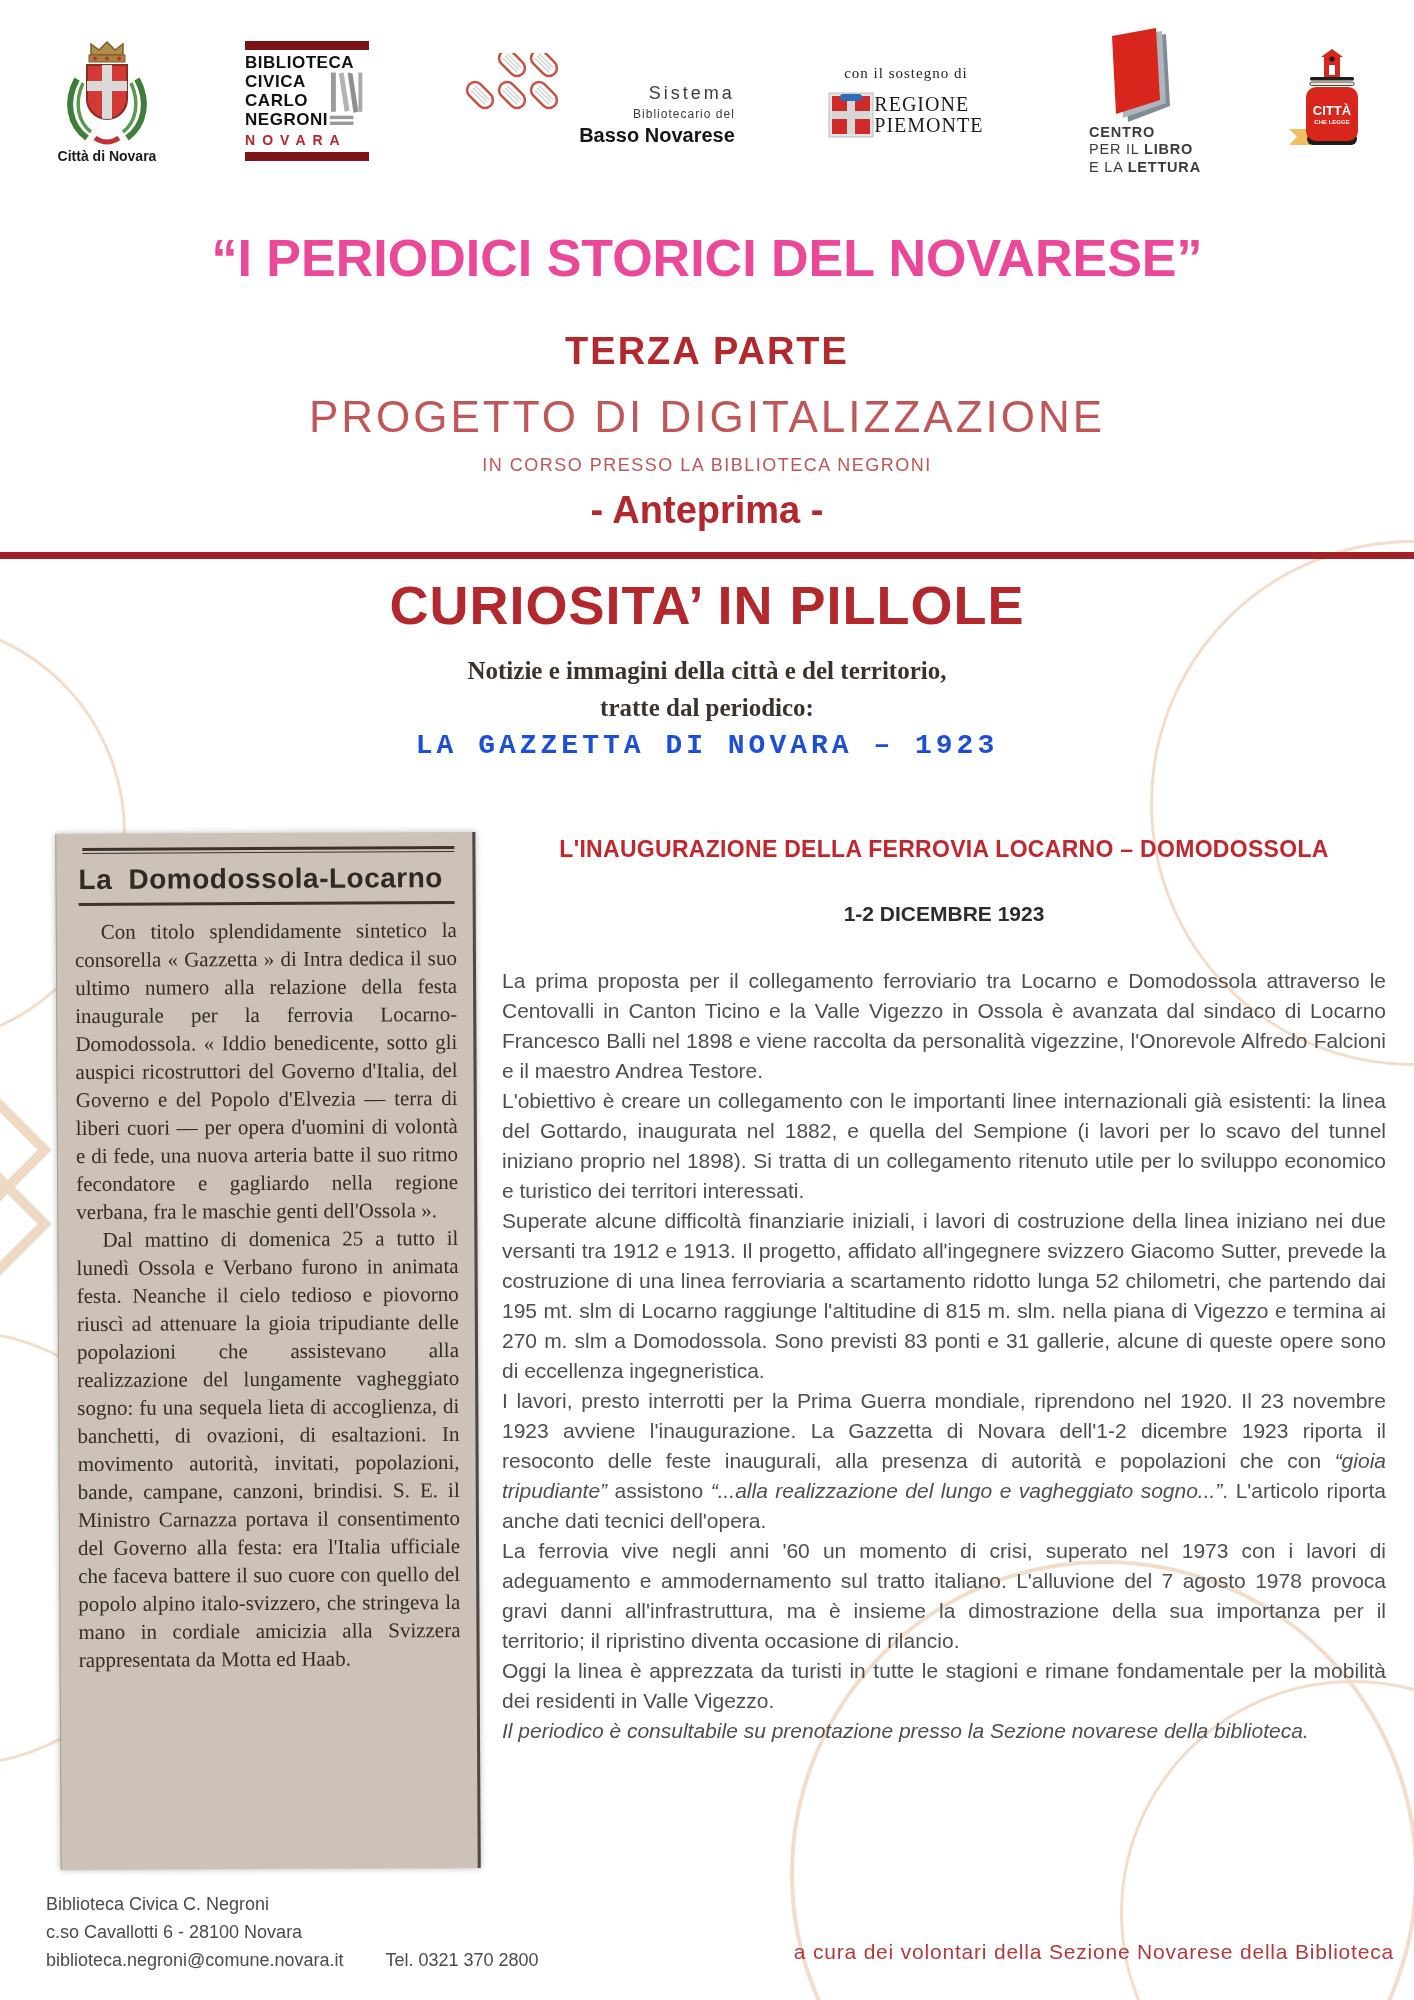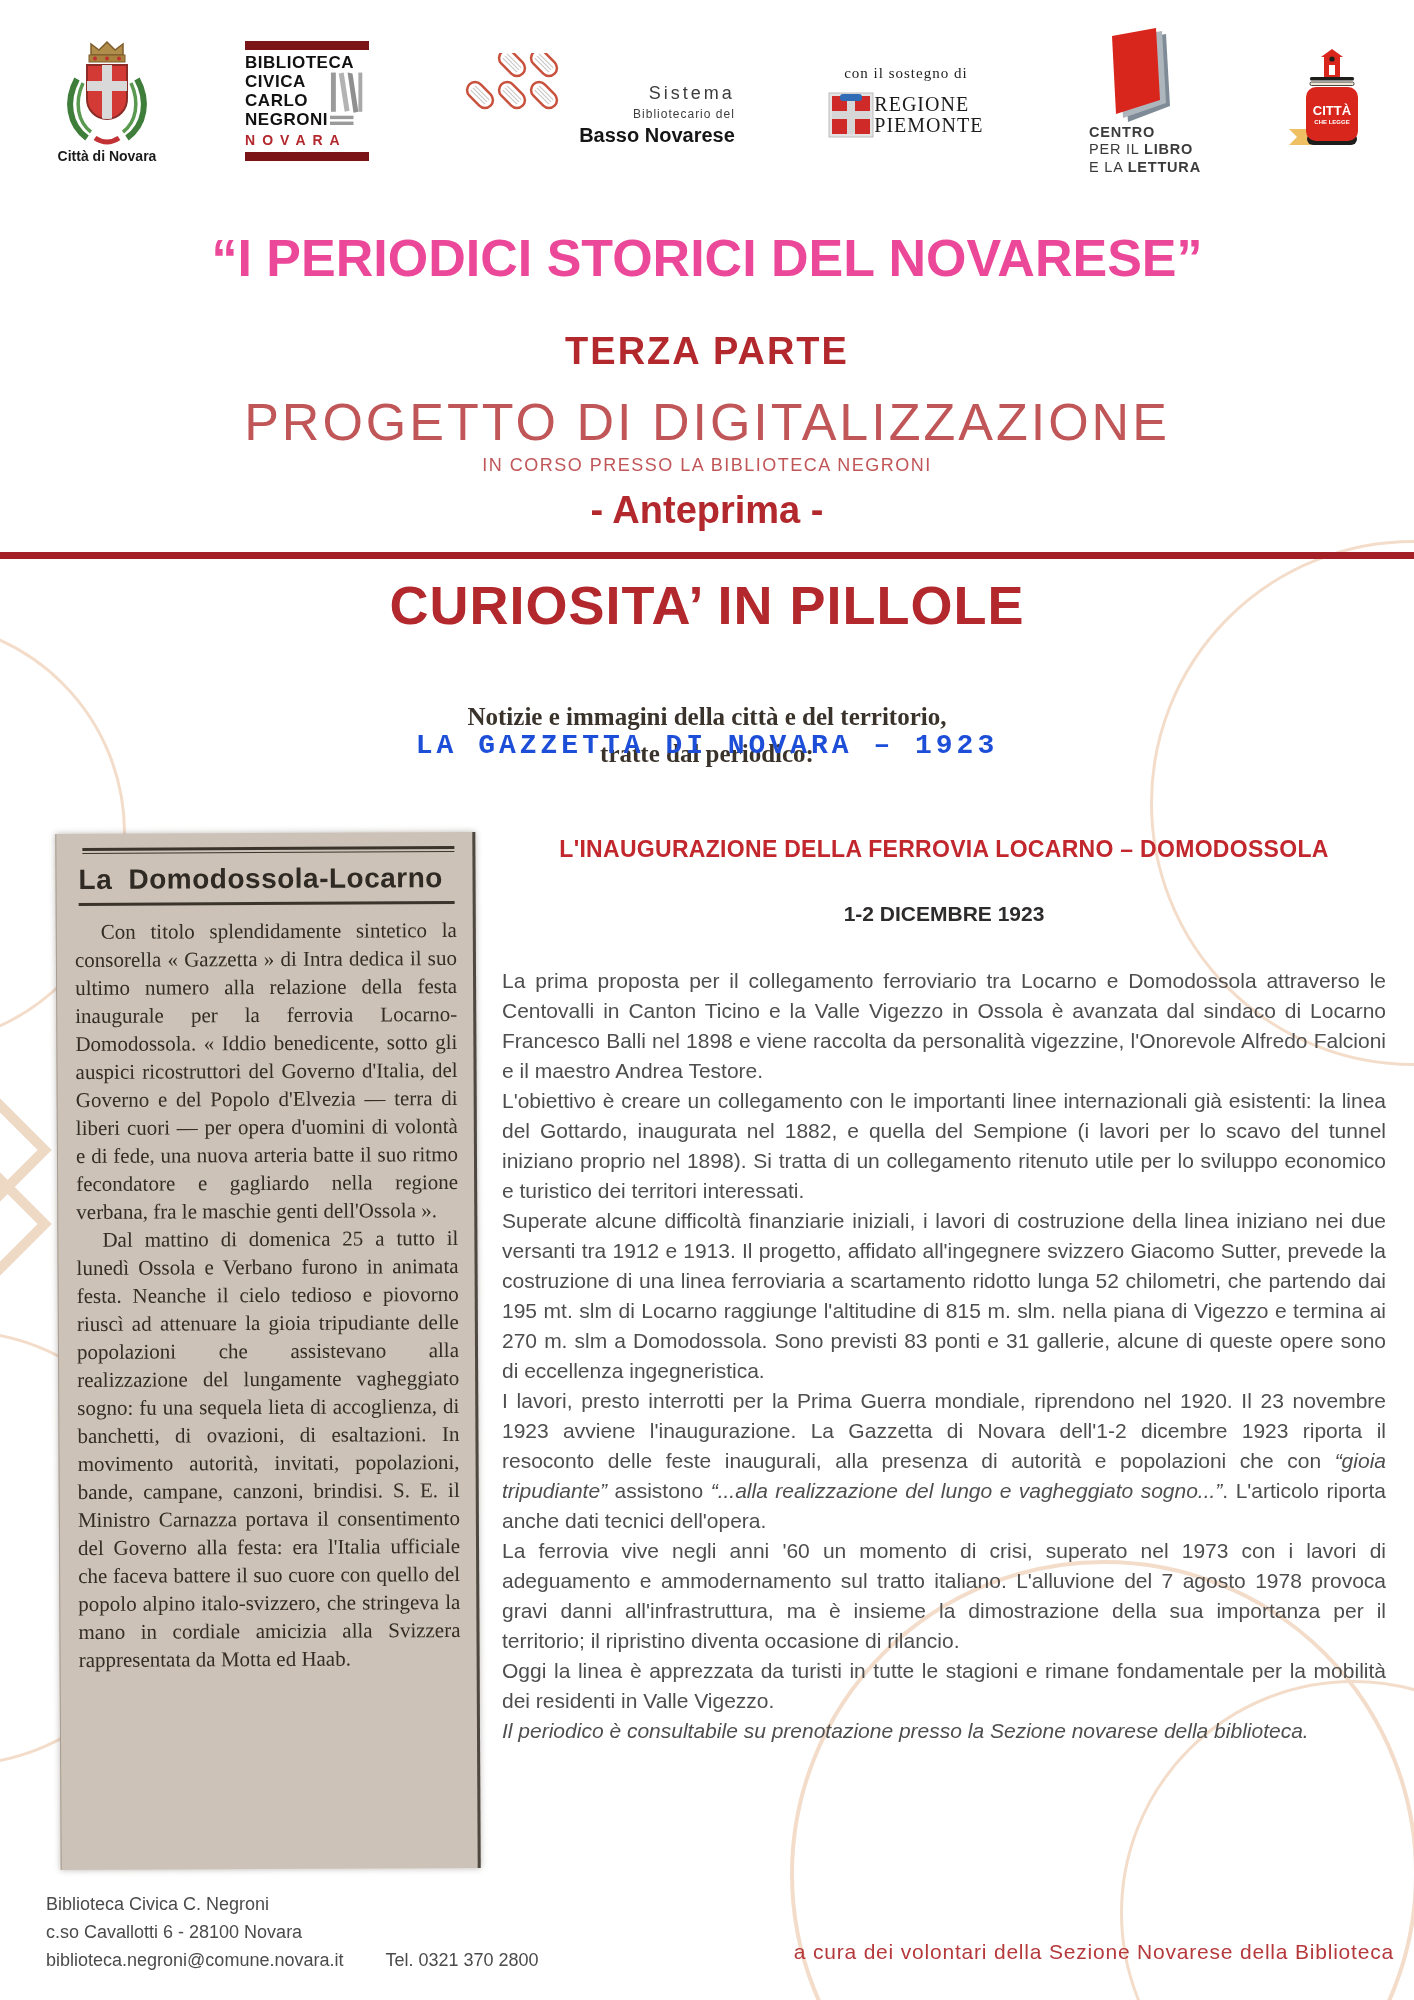--- a/index.html
+++ b/index.html
@@ -43,32 +43,32 @@
                 letter-spacing:1px;}
   
   .logo-cepell{flex-direction:column;align-items:center;}
   .cepell-text{margin-left:12px;font-size:14.5px;color:#3b3b3b;letter-spacing:0.8px;line-height:17.5px;}
   .cepell-text b{font-weight:700;}
   
   .t-main{position:absolute;left:0;right:0;top:228px;text-align:center;font-size:52px;font-weight:bold;
           color:#ec4899;z-index:1;}
   .t-part{position:absolute;left:0;right:0;top:330px;text-align:center;font-size:38px;font-weight:bold;
           color:#b3282d;letter-spacing:2px;z-index:1;}
-  .t-project{position:absolute;left:0;right:0;top:392px;text-align:center;font-size:52px;
+  .t-project{position:absolute;left:0;right:0;top:392px;text-align:center;font-size:44px;
           color:#c05658;letter-spacing:3px;z-index:1;}
   .t-sub{position:absolute;left:0;right:0;top:455px;text-align:center;font-size:18px;color:#c05658;
           letter-spacing:1.5px;z-index:1;}
   .t-preview{position:absolute;left:0;right:0;top:489px;text-align:center;font-size:38px;
           font-weight:bold;color:#b3282d;z-index:1;}
   .rule{position:absolute;left:0;right:0;top:552px;height:7px;background:#a32126;z-index:1;}
   .t-section{position:absolute;left:0;right:0;top:574px;text-align:center;font-size:54px;
           font-weight:bold;color:#b3282d;letter-spacing:1px;z-index:1;}
   .t-intro{position:absolute;left:0;right:0;top:652px;text-align:center;
           font-family:"Liberation Serif",serif;font-weight:bold;font-size:25px;color:#3a332c;
-          line-height:37px;z-index:1;margin-top:46px;}
+          line-height:37px;z-index:1;}
   .t-periodical{position:absolute;left:0;right:0;top:730px;text-align:center;
           font-family:Liberation Mono, monospace;font-weight:bold;font-size:28px;color:#1d4ed8;
           letter-spacing:4px;z-index:1;}
   
   .clipping{position:absolute;left:58px;top:833px;width:420px;height:1036px;background:#cdc2b7;
           padding:10px 16px 0 18px;box-sizing:border-box;border-right:3px solid #4e4840;
           border-left:1px solid #a79d92;transform:rotate(-0.3deg);color:#332d26;overflow:hidden;
           box-shadow:0 0 6px rgba(60,50,40,0.35);z-index:1;}
   .clip-rule-a{height:3px;background:#3a342c;margin:4px 2px 2px 8px;}
   .clip-rule-b{height:1px;background:#3a342c;margin:0 2px 10px 8px;}

